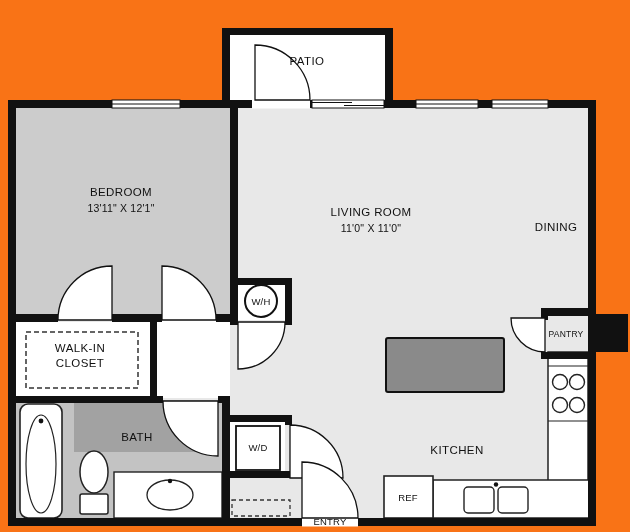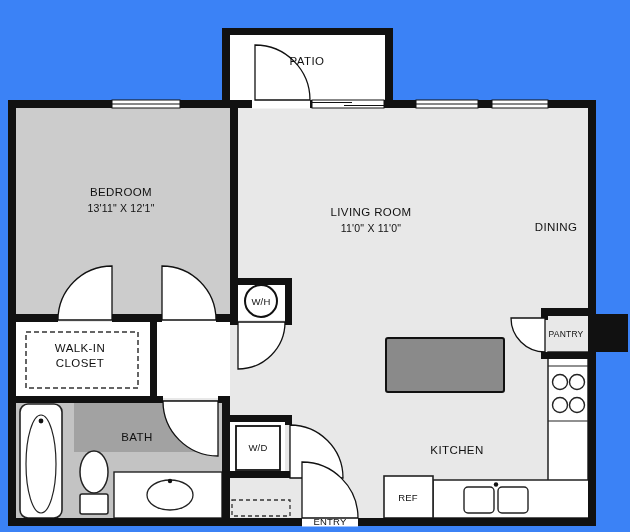--- a/index.html
+++ b/index.html
@@ -1,16 +1,16 @@
 <!DOCTYPE html>
 <html><head>
 <meta charset="utf-8">
 <style>
   html,body { margin:0; padding:0; background:#ffffff; }
-  #plan-wrap { position:relative; width:630px; height:532px; background:#3b82f6; overflow:hidden; }
+  #plan-wrap { position:relative; width:630px; height:532px; background:#f97316; overflow:hidden; }
   svg { position:absolute; left:0; top:0; }
   svg text {
     font-family:"Liberation Sans", sans-serif;
     fill:#111111;
     text-anchor:middle;
   }
   .lbl    { font-size:11.5px; letter-spacing:0.4px; }
   .lbl-dim{ font-size:10.5px; letter-spacing:0.2px; }
   .lbl-sm { font-size:9.5px;  letter-spacing:0.2px; }
   .lbl-xs { font-size:8.5px;  letter-spacing:0.2px; }

